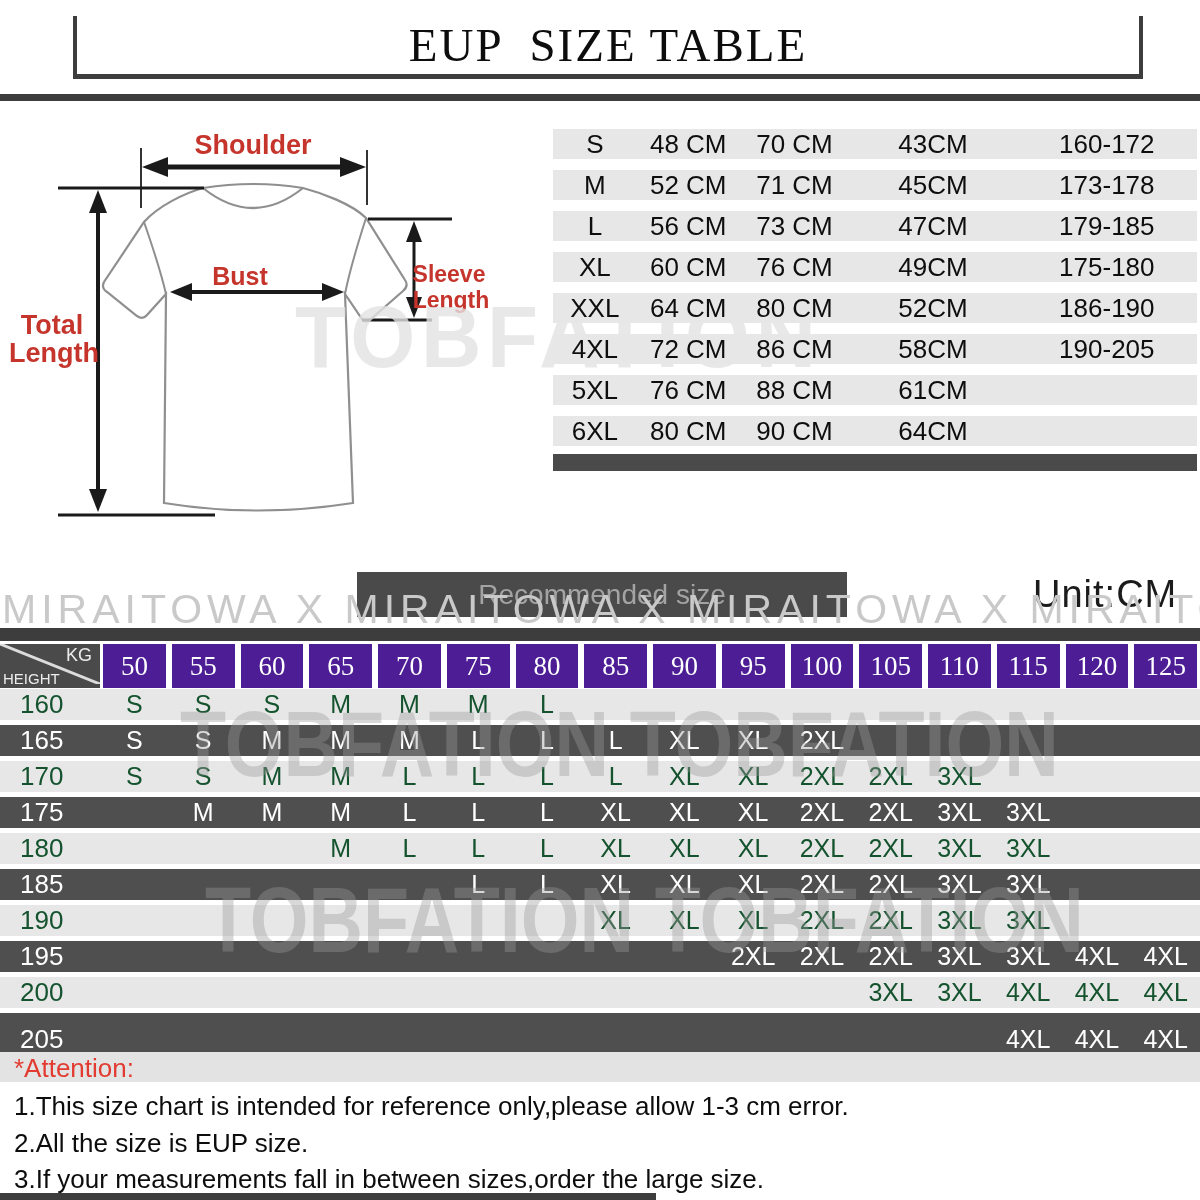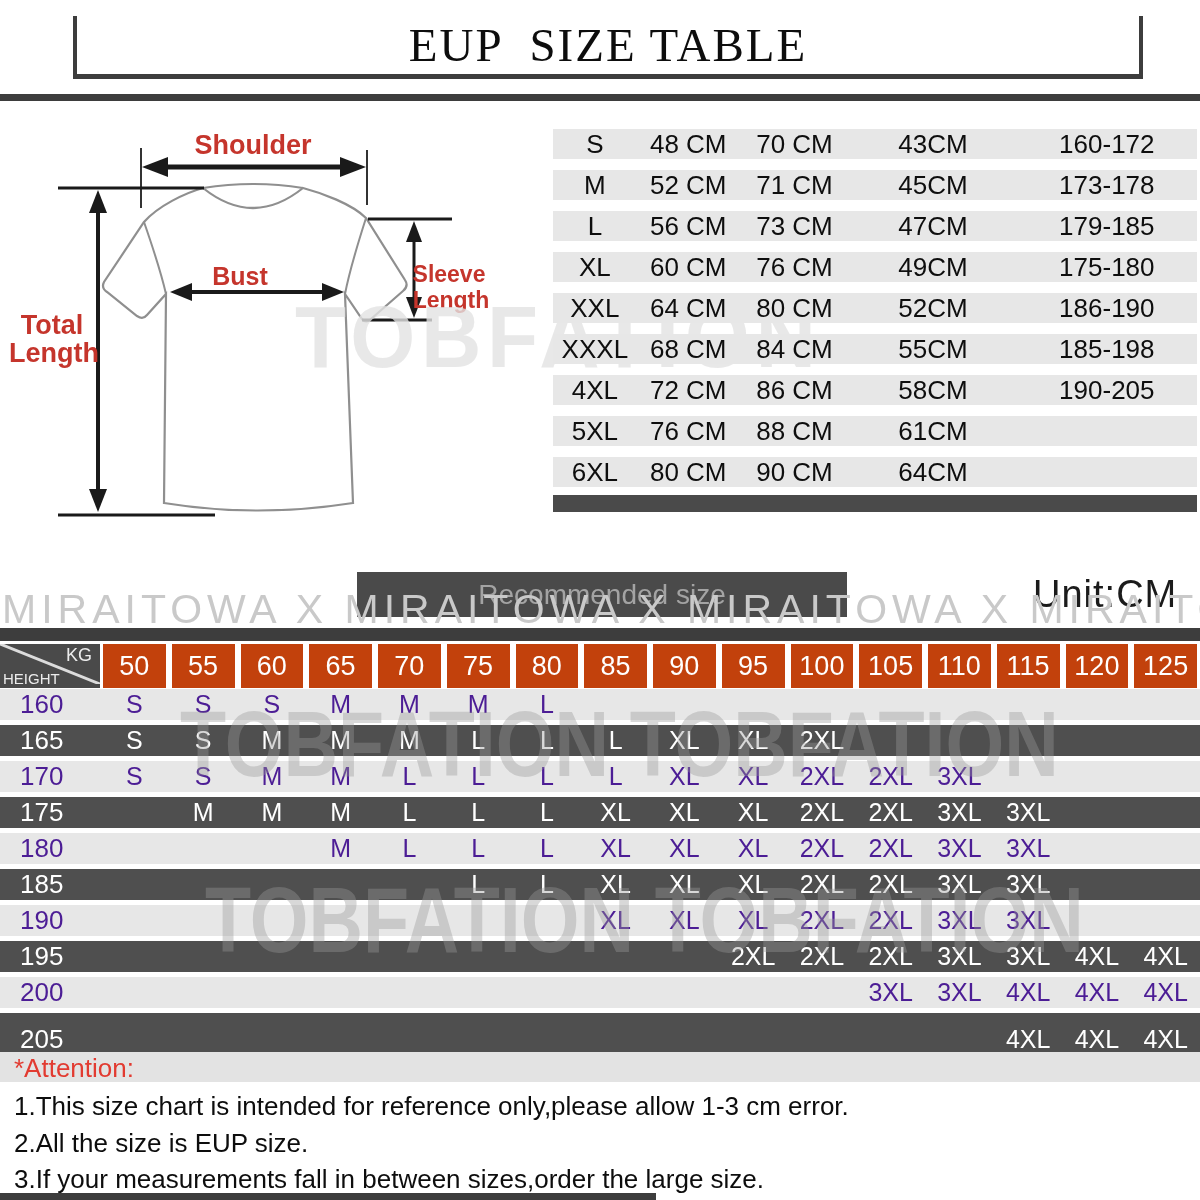--- a/index.html
+++ b/index.html
@@ -33,24 +33,24 @@
     font-size:41px;letter-spacing:5px;color:#c9c9c9;z-index:6;pointer-events:none;}
   .sep-bar{left:0;top:628px;width:1200px;height:13px;background:#3d3d3d;}
 
   
   .rec-table{left:0;top:644px;width:1200px;}
   .rec-grid{display:grid;grid-template-columns:100px repeat(16,1fr);}
   .rec-header{height:40px;}
   .rec-corner{position:relative;background:#4a4a4a;color:#ececec;}
   .rec-corner .kg{position:absolute;right:8px;top:1px;font-size:18px;}
   .rec-corner .ht{position:absolute;left:3px;bottom:1px;font-size:15px;}
-  .rec-hcell{background:#c2410c;color:#fff;margin:0 3px;display:flex;align-items:center;
-    justify-content:center;font-size:27px;}
+  .rec-hcell{background:#4c1d95;color:#fff;margin:0 3px;display:flex;align-items:center;
+    justify-content:center;font-size:27px;font-family:Liberation Serif, serif;}
   .rec-row{height:31px;margin-top:5px;align-items:center;}
-  .rec-row.light{background:#e7e7e7;color:#4c1d95;}
+  .rec-row.light{background:#e7e7e7;color:#14532d;}
   .rec-row.dark{background:#4f4f4f;color:#fff;}
   .rec-row.tall{height:52px;}
   .rec-label{padding-left:20px;font-size:26px;}
   .rec-cell{text-align:center;font-size:25px;}
 
   
   .wm-tob{font-weight:bold;white-space:nowrap;pointer-events:none;transform-origin:left top;}
   .wm1{left:295px;top:286px;font-size:88px;letter-spacing:6px;color:#e3e3e3;opacity:.8;z-index:0;transform:scaleX(.95);}
   .wm2{left:180px;top:692px;font-size:92px;color:#9a9a9a;opacity:.38;z-index:6;transform:scaleX(.82);}
   .wm3{left:205px;top:868px;font-size:92px;color:#9a9a9a;opacity:.38;z-index:6;transform:scaleX(.82);}
@@ -137,27 +137,20 @@
         <span class="st-cell">76 CM</span>
         <span class="st-cell">49CM</span>
         <span class="st-cell">175-180</span>
       </div>
       <div class="st-grid st-row">
         <span class="st-cell">XXL</span>
         <span class="st-cell">64 CM</span>
         <span class="st-cell">80 CM</span>
         <span class="st-cell">52CM</span>
         <span class="st-cell">186-190</span>
-      </div>
-      <div class="st-grid st-row">
-        <span class="st-cell">XXXL</span>
-        <span class="st-cell">68 CM</span>
-        <span class="st-cell">84 CM</span>
-        <span class="st-cell">55CM</span>
-        <span class="st-cell">185-198</span>
       </div>
       <div class="st-grid st-row">
         <span class="st-cell">4XL</span>
         <span class="st-cell">72 CM</span>
         <span class="st-cell">86 CM</span>
         <span class="st-cell">58CM</span>
         <span class="st-cell">190-205</span>
       </div>
       <div class="st-grid st-row">
         <span class="st-cell">5XL</span>

